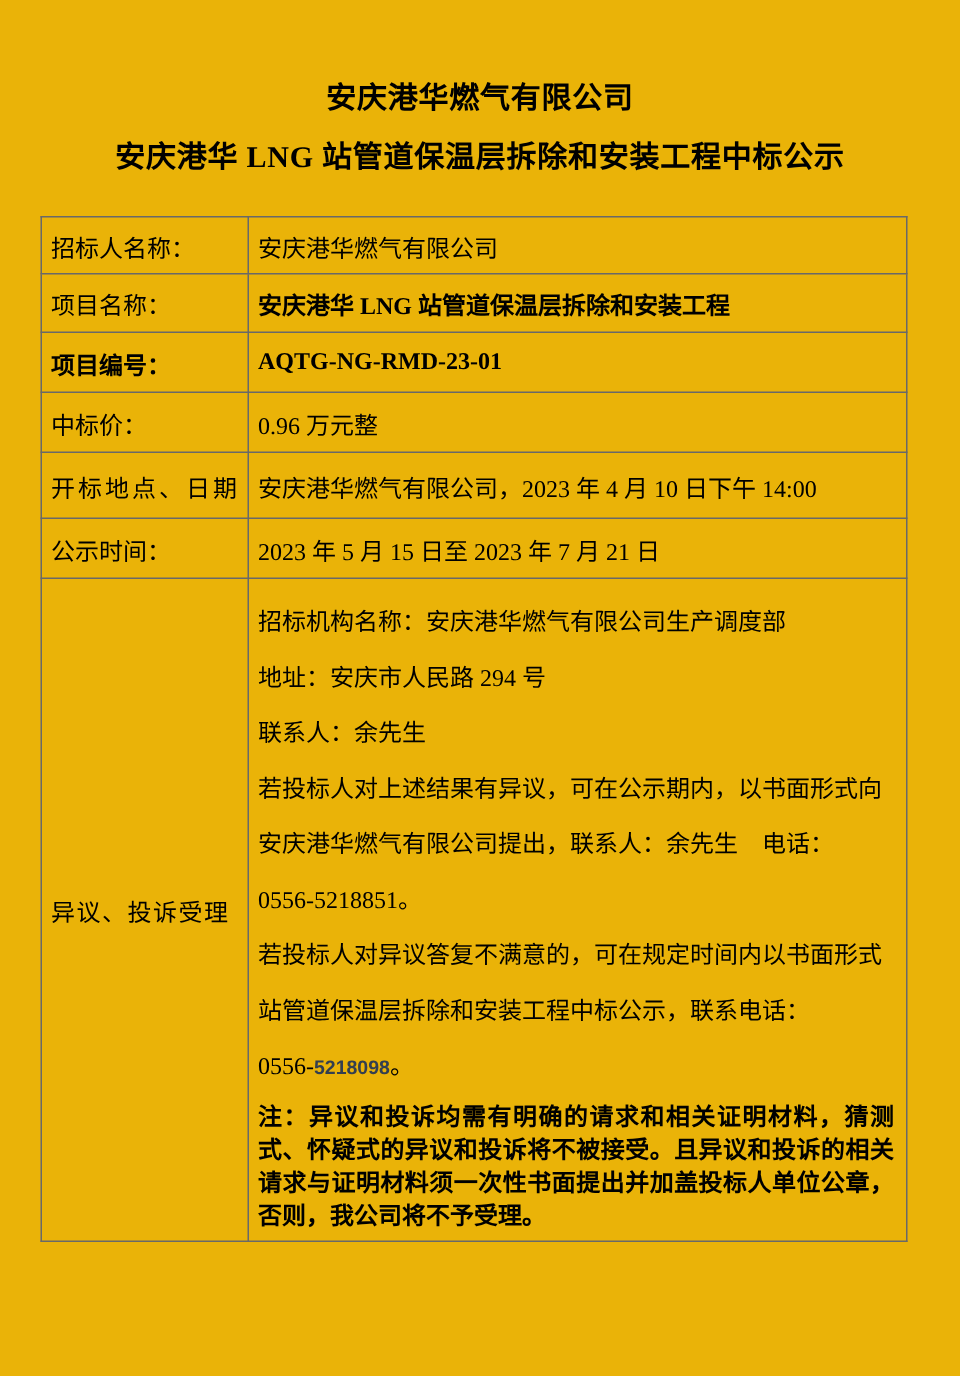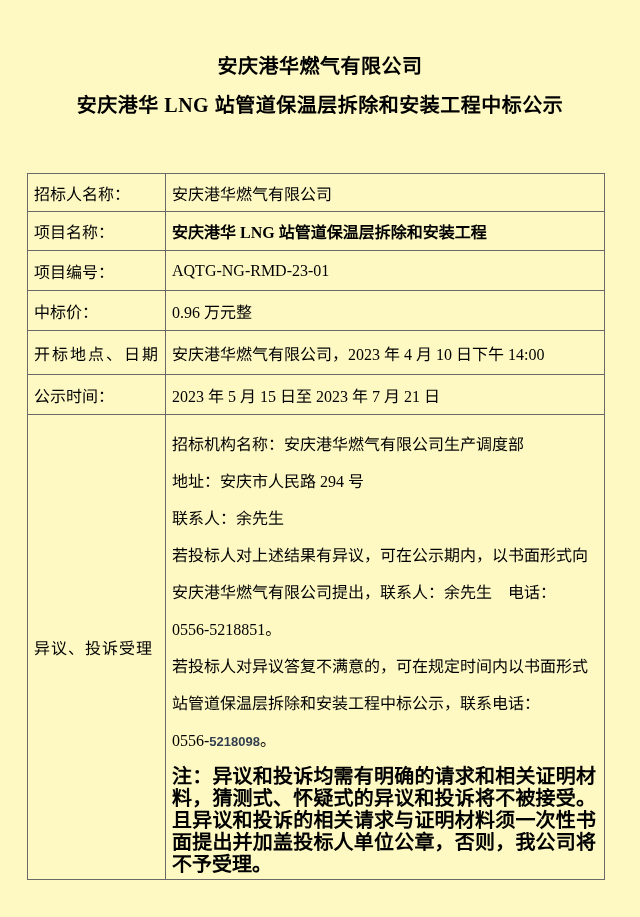--- a/index.html
+++ b/index.html
@@ -10,53 +10,53 @@
     height: 917px;
     font-family: "Liberation Serif", serif;
     color: #000000;
     -webkit-font-smoothing: none;
   }
   .page {
     position: relative;
     width: 640px;
     height: 917px;
     overflow: hidden;
-    background: #fef9c3;
+    background: #eab308;
   }
   .doc-title {
     text-align: center;
     font-weight: bold;
     font-size: 20px;
     line-height: 22px;
     margin: 0;
     letter-spacing: 0.5px;
   }
   .doc-title.t1 { padding-top: 55px; }
   .doc-title.t2 { padding-top: 17px; white-space: nowrap; }
 
   table.doc-table {
     position: absolute;
     left: 27px;
-    top: 173px;
+    top: 144px;
     width: 577px;
     border-collapse: collapse;
     table-layout: fixed;
   }
   col.c1 { width: 138px; }
   col.c2 { width: 439px; }
   td {
     border: 1px solid #696969;
     font-size: 16px;
     vertical-align: middle;
     padding: 0 4px 0 6px;
     overflow: hidden;
   }
   tr.r1 { height: 38px; }
   tr.r2 { height: 39px; }
-  tr.r3 { height: 40px; }
+  tr.r3 { height: 40px; font-weight: bold; }
   tr.r4 { height: 37px; }
   tr.r5 { height: 40px; }
   tr.r6 { height: 44px; }
   tr.r7 { height: 40px; }
   tr.r8 { height: 429px; }
 
   td.label { white-space: nowrap; }
   td.label.spread2 { letter-spacing: 2px; }
   td.label.spread1 { letter-spacing: 1px; }
   td.value.bold { font-weight: bold; }
@@ -74,21 +74,21 @@
   .phone-accent {
     color: #333f50;
     font-weight: bold;
     font-family: "Liberation Sans", sans-serif;
     font-size: 13px;
   }
   .note {
     margin: 5px 0 0 0;
     font-family: Liberation Sans, sans-serif;
     font-weight: bold;
-    font-size: 20px;
+    font-size: 16px;
     line-height: 22px;
     text-align: justify;
   }
 </style>
 </head>
 <body>
 
 <div class="page">
 
   <div class="doc-title t1">安庆港华燃气有限公司</div>

